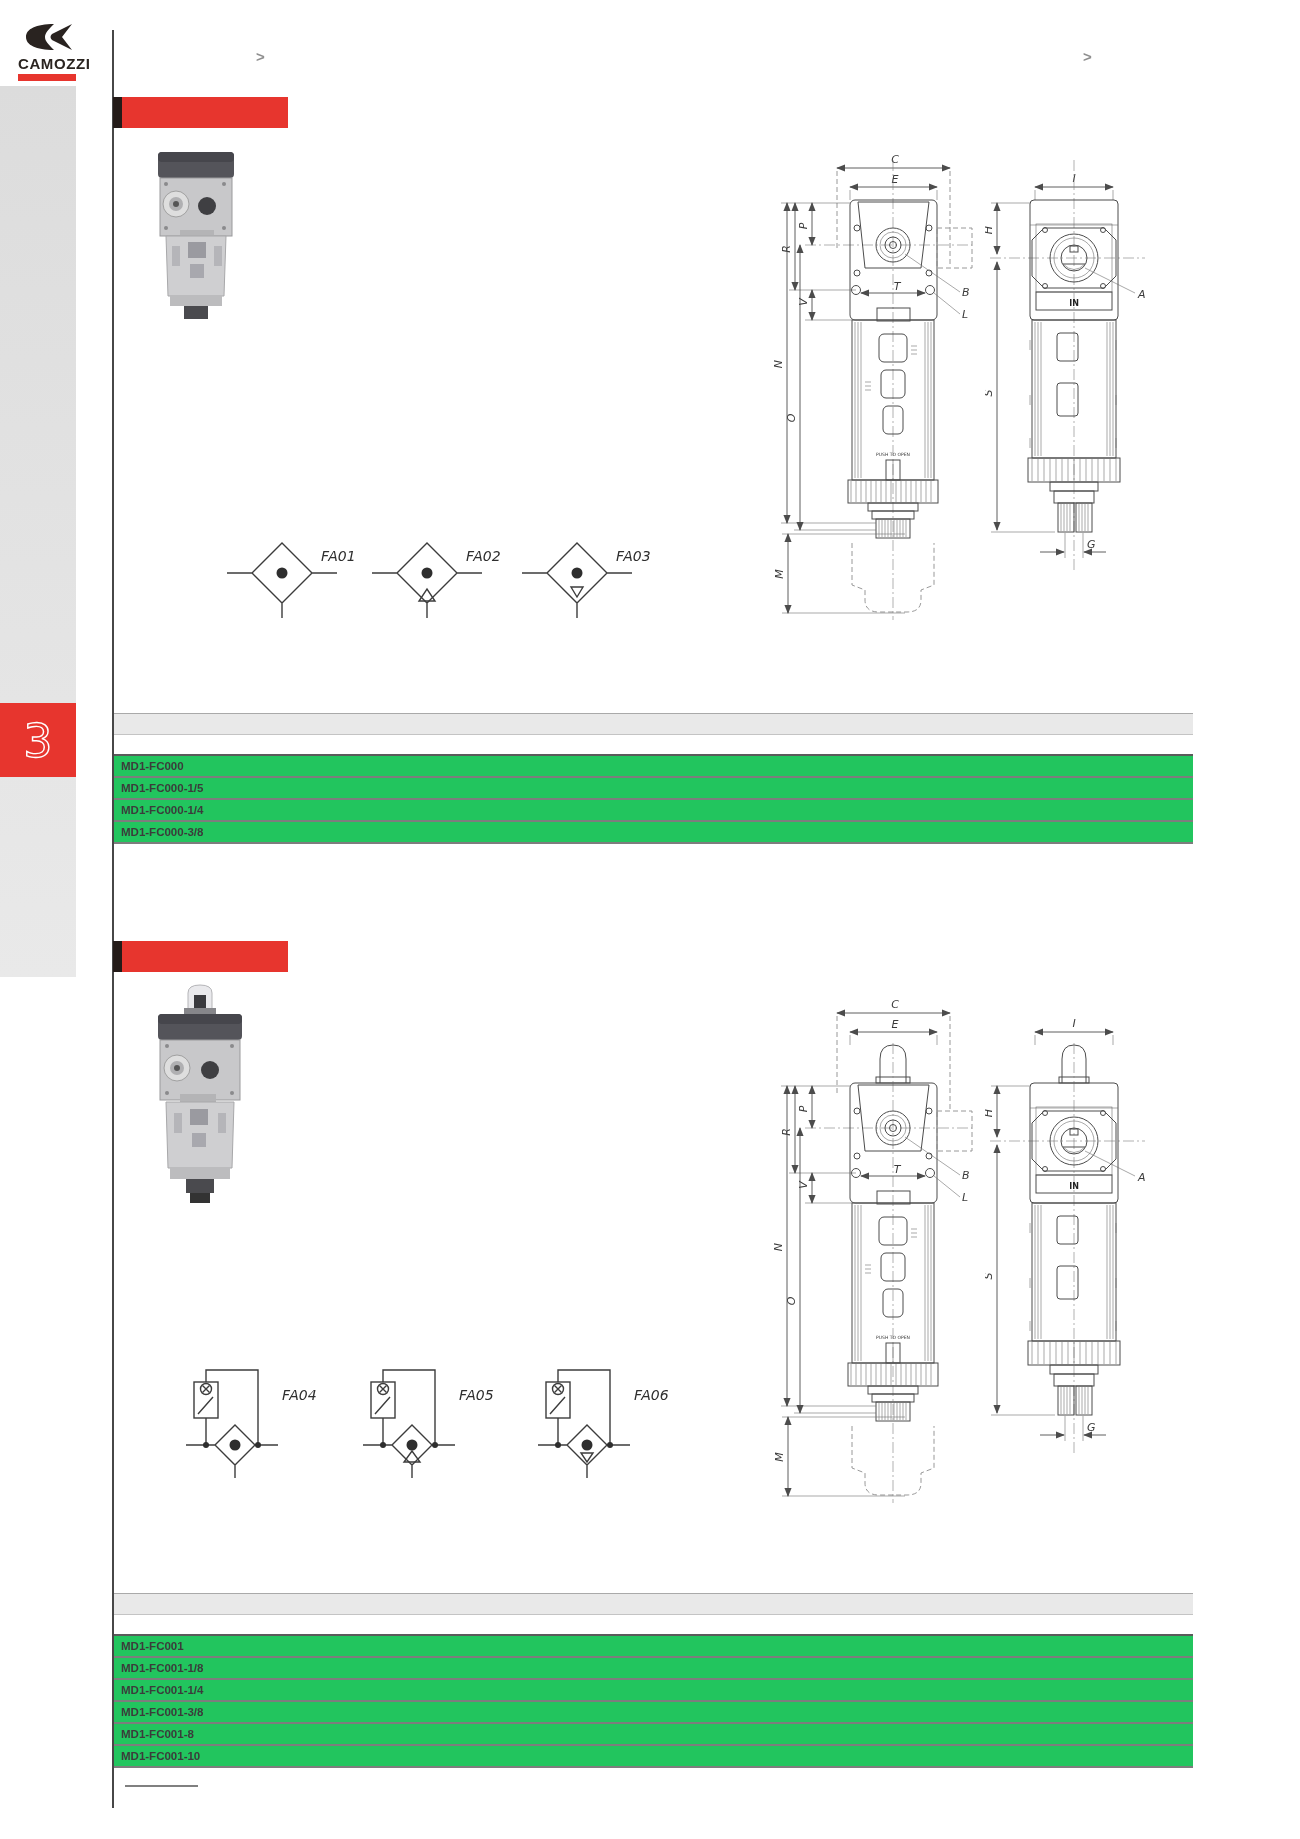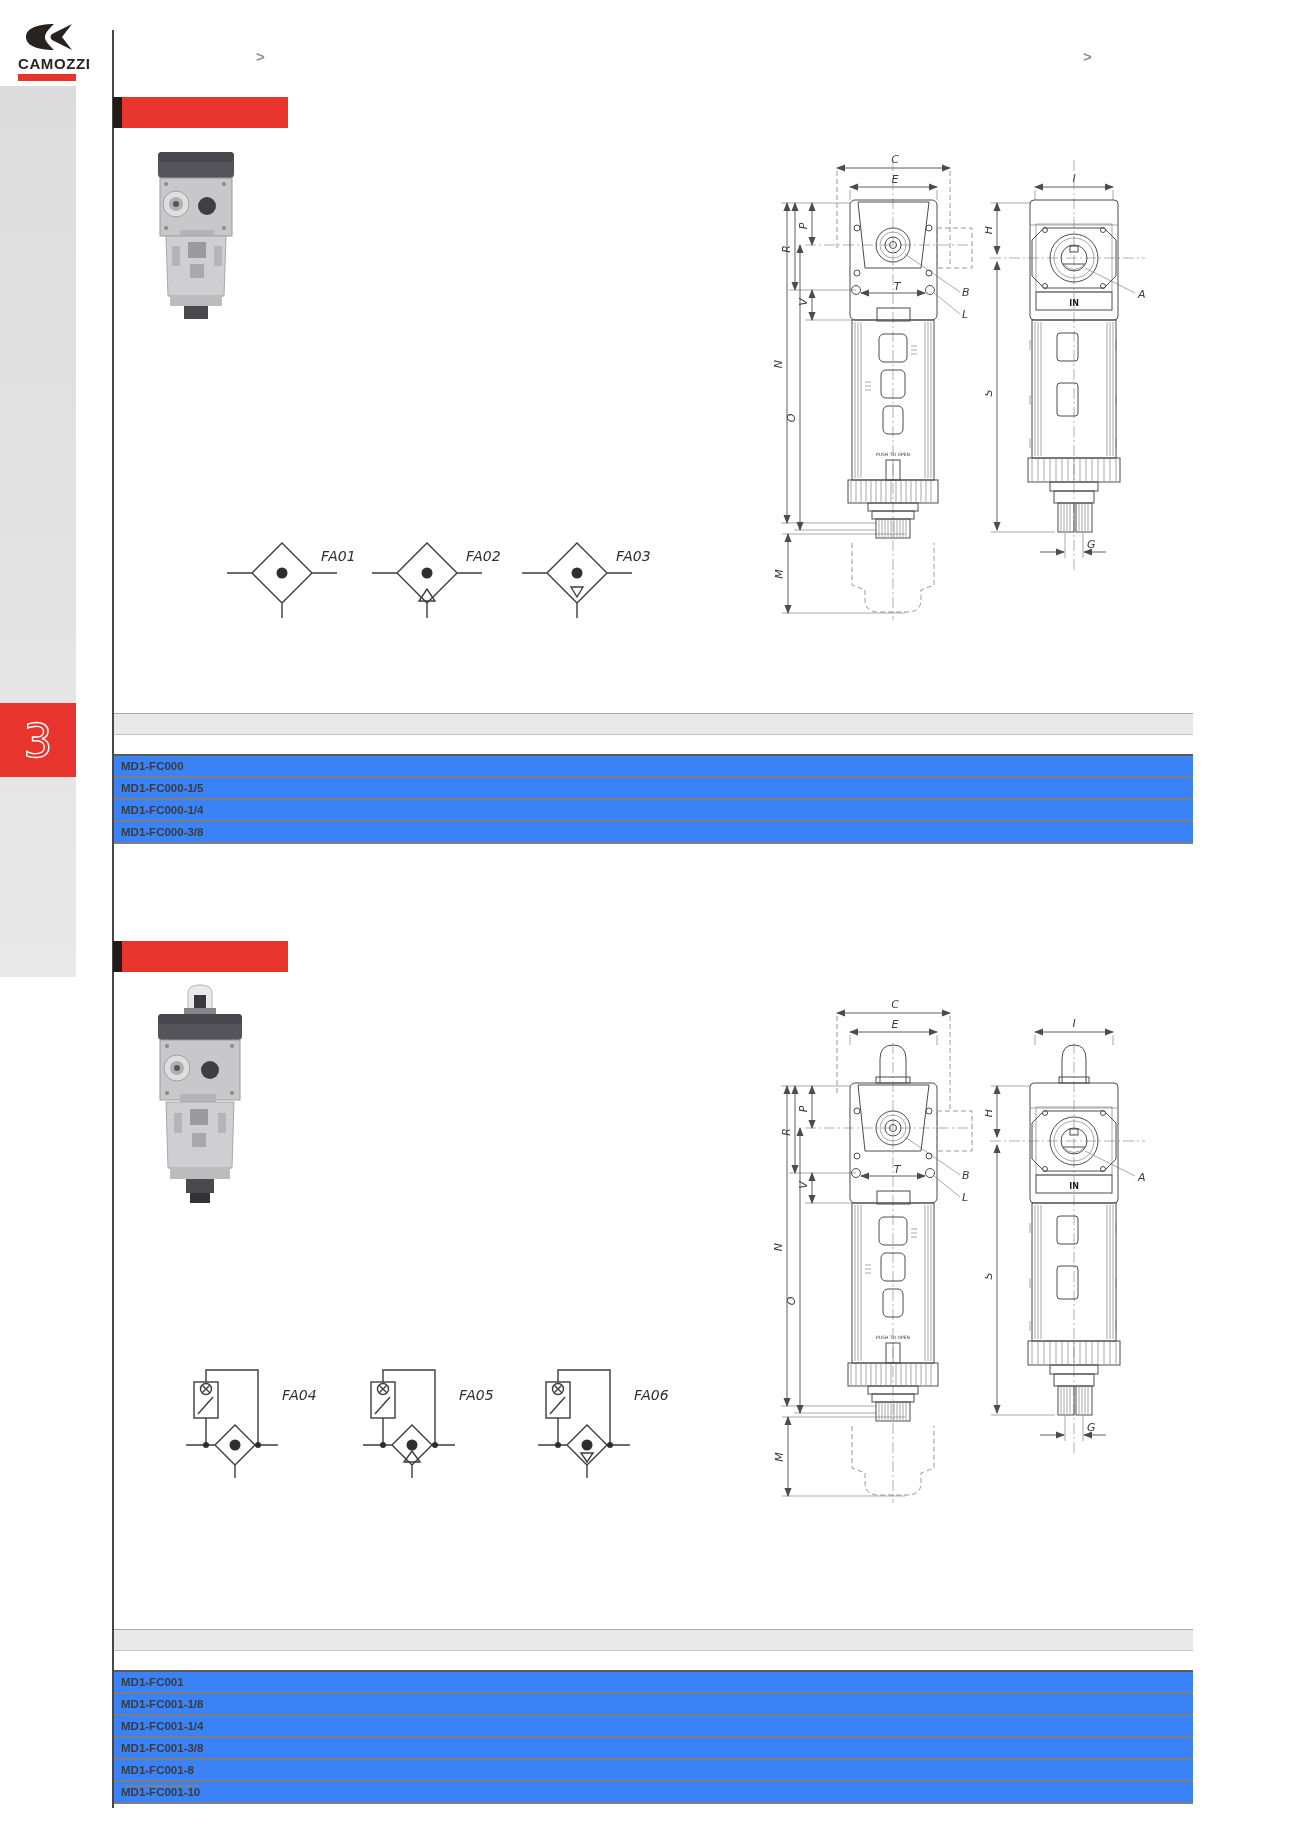--- a/index.html
+++ b/index.html
@@ -22,21 +22,21 @@
   
   .banner{position:absolute;left:113px;width:175px;height:31px;display:flex;}
   .banner .blk{width:9px;background:var(--banner-black,#241b18);}
   .banner .red{flex:1;background:var(--accent,#e7352e);}
 
   
   .parts-table{position:absolute;left:114px;width:1079px;}
   .pt-head{height:20px;background:#e9e9e9;border-top:1px solid #a9a9a9;border-bottom:1px solid #c4c4c4;}
   .pt-gap{height:19px;background:#ffffff;}
   .pt-rows{border-top:2px solid #5a5a5a;}
-  .pt-row{height:20px;line-height:20px;background:#3b82f6;border-bottom:2px solid #7d7d7d;
+  .pt-row{height:20px;line-height:20px;background:#22c55e;border-bottom:2px solid #7d7d7d;
           font-size:11.5px;font-weight:bold;color:#3b3b3b;padding-left:7px;}
 
   
   .footer-line{position:absolute;left:125px;top:1785px;width:73px;height:2px;background:#808080;}
 
   
   .s1{stroke:#4c4c4c;stroke-width:1;fill:none;}
   .sth{stroke:#6f6f6f;stroke-width:.6;fill:none;}
   .dl{stroke:#4c4c4c;stroke-width:.9;fill:none;}
   .dsh{stroke:#8d8d8d;stroke-width:.9;stroke-dasharray:5 3;fill:none;}
@@ -340,21 +340,21 @@
   </svg>
   <svg class="abs" style="left:985px;top:985px" width="200" height="545" viewBox="0 0 200 545">
     <use href="#sv-idim"></use>
     <g transform="translate(0,38)">
       <path class="s1" d="M77,60 L77,36 Q77,22 89,22 Q101,22 101,36 L101,60"></path>
       <rect class="s1" x="74" y="54" width="30" height="6"></rect>
       <use href="#sv-main"></use>
     </g>
   </svg>
 
-  <div class="parts-table" style="top:1629px">
+  <div class="parts-table" style="top:1593px">
     <div class="pt-head"></div>
     <div class="pt-gap"></div>
     <div class="pt-rows">
         <div class="pt-row">MD1-FC001</div>
         <div class="pt-row">MD1-FC001-1/8</div>
         <div class="pt-row">MD1-FC001-1/4</div>
         <div class="pt-row">MD1-FC001-3/8</div>
         <div class="pt-row">MD1-FC001-8</div>
         <div class="pt-row">MD1-FC001-10</div>
       </div>

